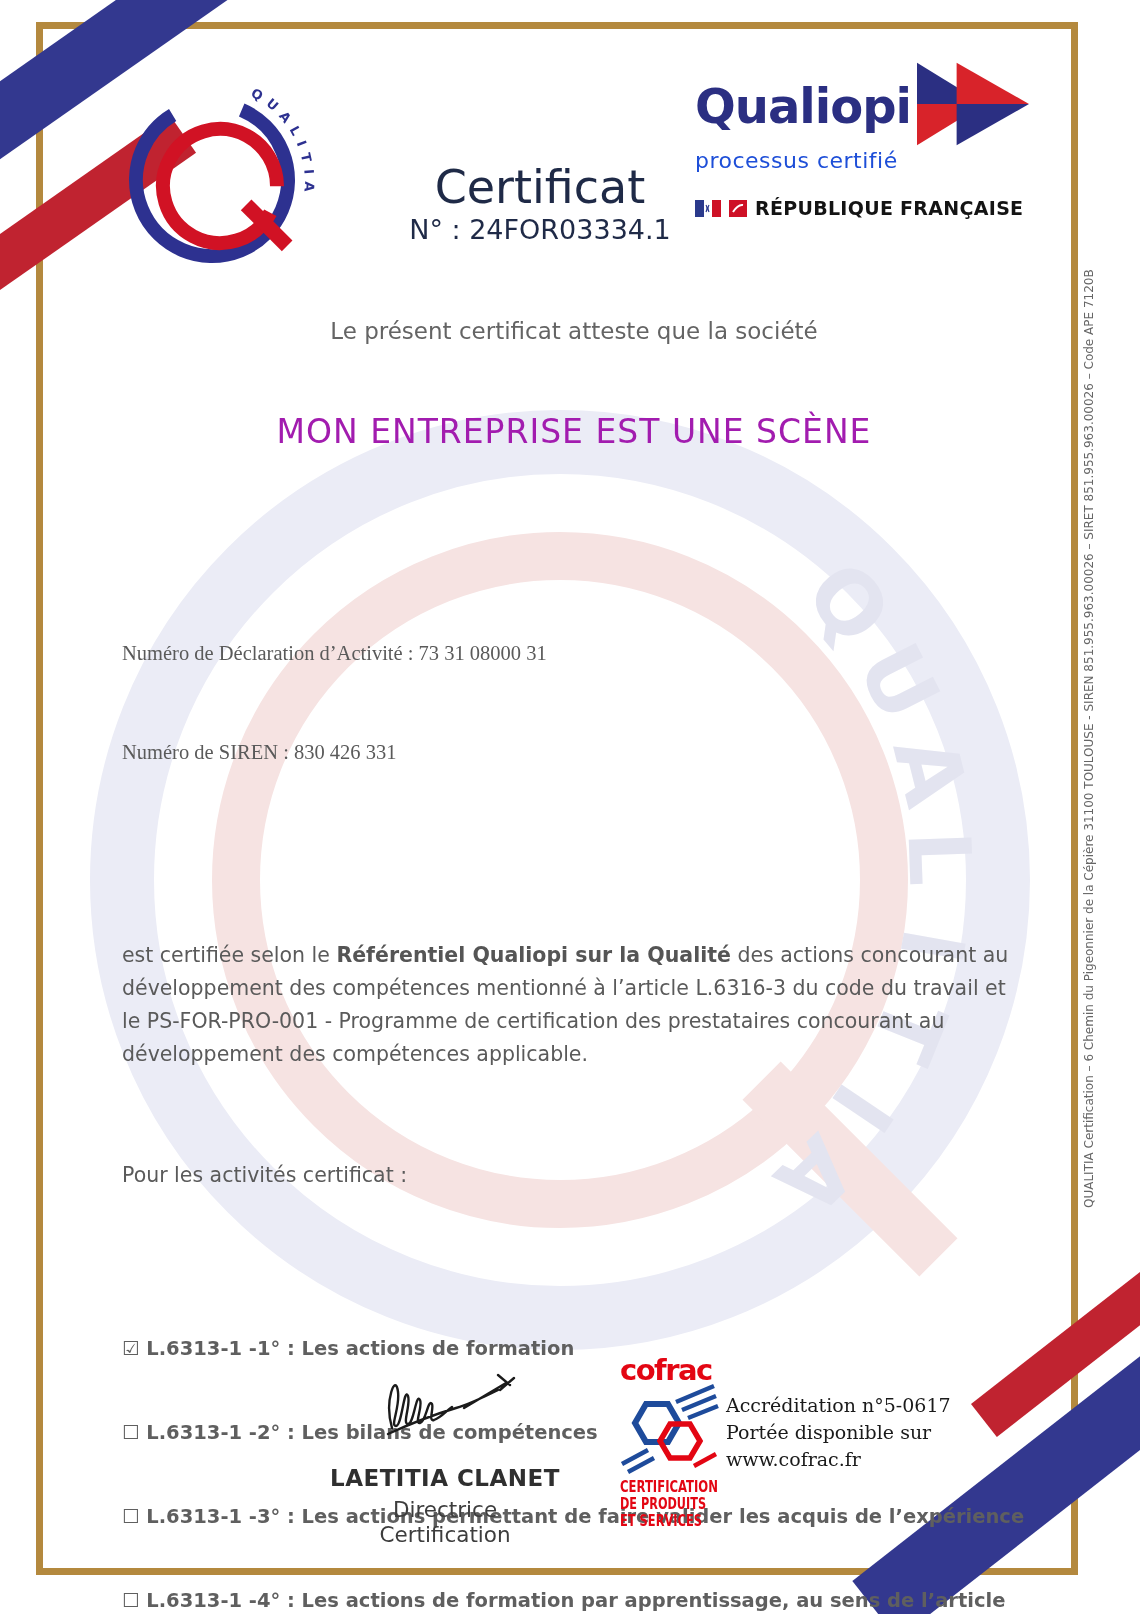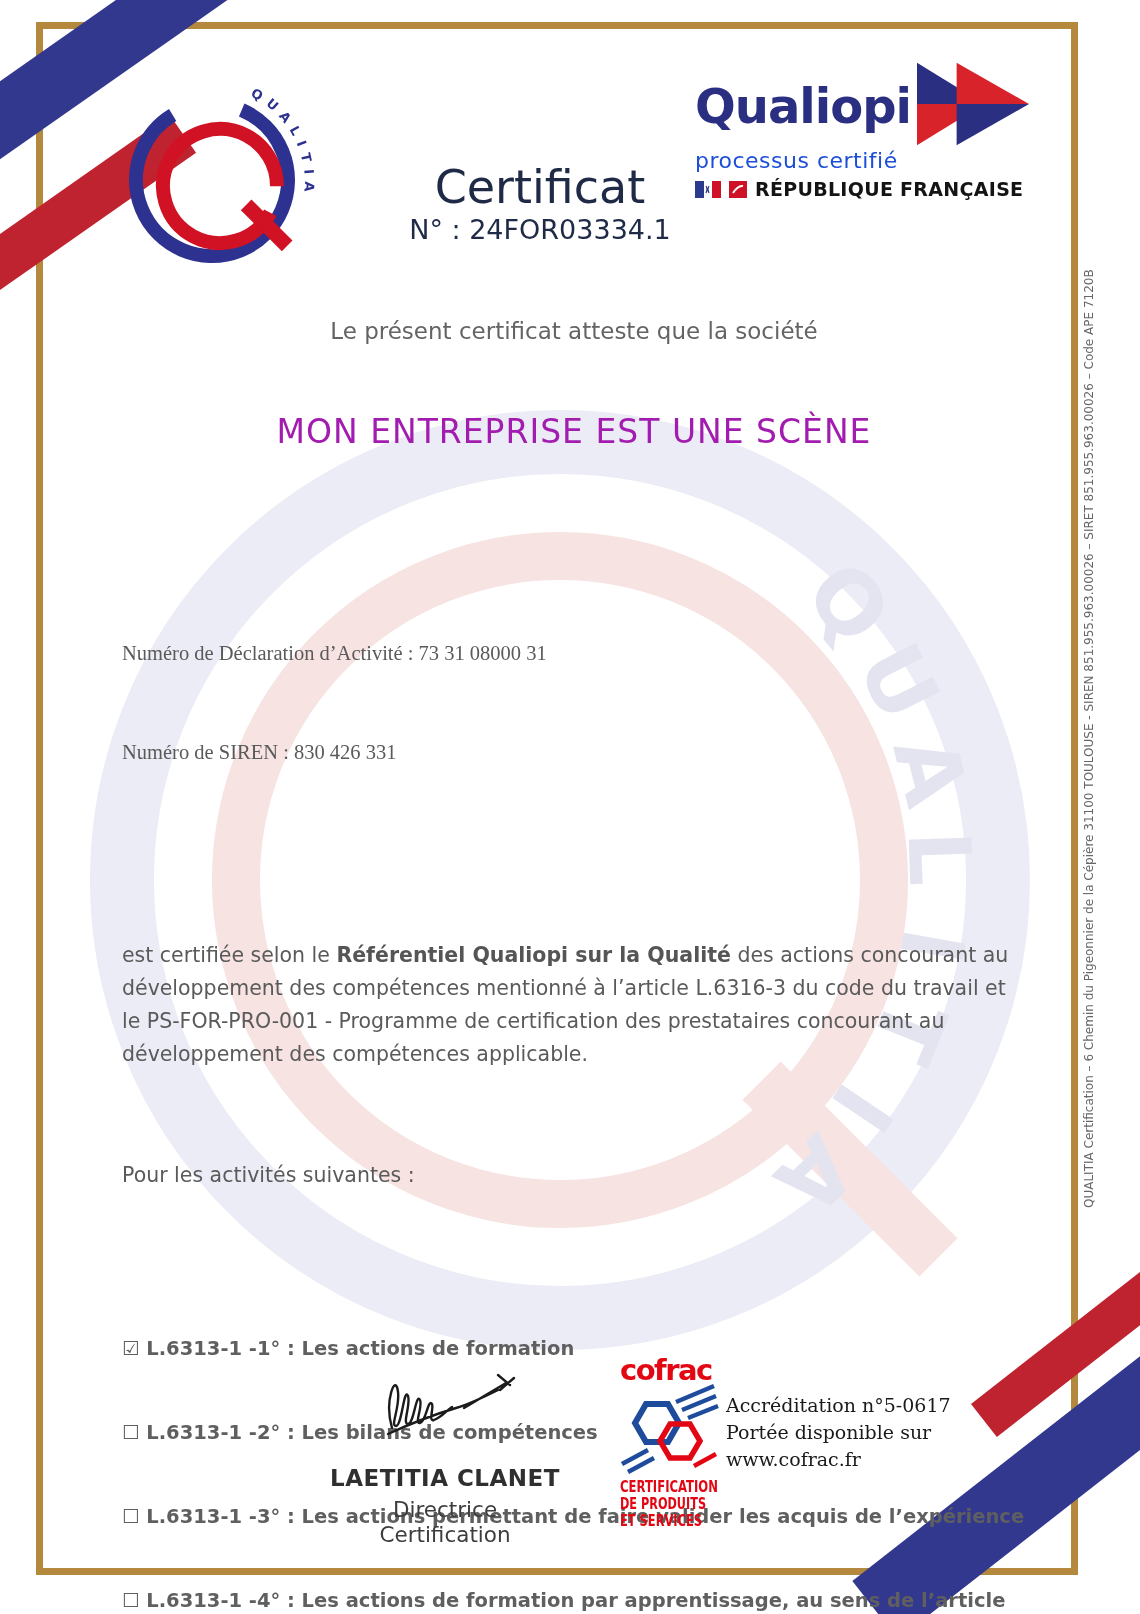--- a/index.html
+++ b/index.html
@@ -37,21 +37,21 @@
   .qualitia-logo { position:absolute; left:120px; top:70px; z-index:3; }
   .title-block { position:absolute; left:320px; top:160px; width:440px; text-align:center; z-index:3; }
   .cert-title  { font-size:46px; color:#1f2a47; }
   .cert-number { font-size:27px; color:#1f2a47; }
 
   .qualiopi-block { position:absolute; left:695px; top:58px; width:350px; z-index:3; }
   .qualiopi-row { display:flex; align-items:center; }
   .qualiopi-brand { font-size:48px; font-weight:bold; color:#2b2f82; letter-spacing:-1px; }
   .qualiopi-arrows { margin-left:6px; }
   .qualiopi-sub { font-size:22px; color:#1d4ed8; margin-top:-6px; letter-spacing:0.5px; }
-  .republic-row { display:flex; align-items:center; gap:8px; margin-top:5px; }
+  .republic-row { display:flex; align-items:center; gap:8px; margin-top:24px; }
   .republic-text { font-size:19px; font-weight:bold; color:#141414; letter-spacing:0.3px; }
 
   
   .body-col { position:absolute; left:122px; top:270px; width:904px; z-index:3;
               color:#5a5a5a; font-size:20.5px; white-space:pre-wrap; }
   .intro   { font-size:23px; color:#646464; text-align:center; margin-bottom:20px; }
   .company { font-size:33px; color:#a21caf; text-align:center; letter-spacing:1px; margin-bottom:48px; }
   .meta    { line-height:33px; margin-bottom:32px;font-family:Liberation Serif, serif; }
   .para    { line-height:33px; margin-bottom:20px; }
   .para b, .validity b { color:#555; }
@@ -147,21 +147,21 @@
     <div class="intro">Le présent certificat atteste que la société</div>
     <div class="company">MON ENTREPRISE EST UNE SCÈNE</div>
 
     <div class="meta">
       <div>Numéro de Déclaration d’Activité : 73 31 08000 31</div>
       <div>Numéro de SIREN : 830 426 331</div>
     </div>
 
     <div class="para"><span>est certifiée selon le </span><b>Référentiel Qualiopi sur la Qualité</b><span> des actions concourant au développement des compétences mentionné à l’article L.6316-3 du code du travail et le PS-FOR-PRO-001 - Programme de certification des prestataires concourant au développement des compétences applicable.</span></div>
 
-    <div class="pour">Pour les activités suivantes :</div>
+    <div class="pour">Pour les activités certificat :</div>
 
     <div class="activities">
       <div><span>☑</span><span> L.6313-1 -1° : Les actions de formation</span></div>
       <div><span>☐</span><span> L.6313-1 -2° : Les bilans de compétences</span></div>
       <div><span>☐</span><span> L.6313-1 -3° : Les actions permettant de faire valider les acquis de l’expérience</span></div>
       <div><span>☐</span><span> L.6313-1 -4° : Les actions de formation par apprentissage, au sens de l’article L.6211-2</span></div>
     </div>
 
     
 

